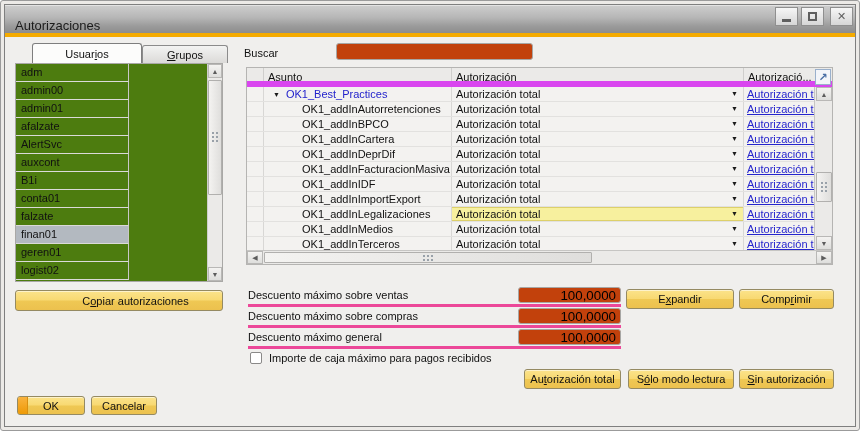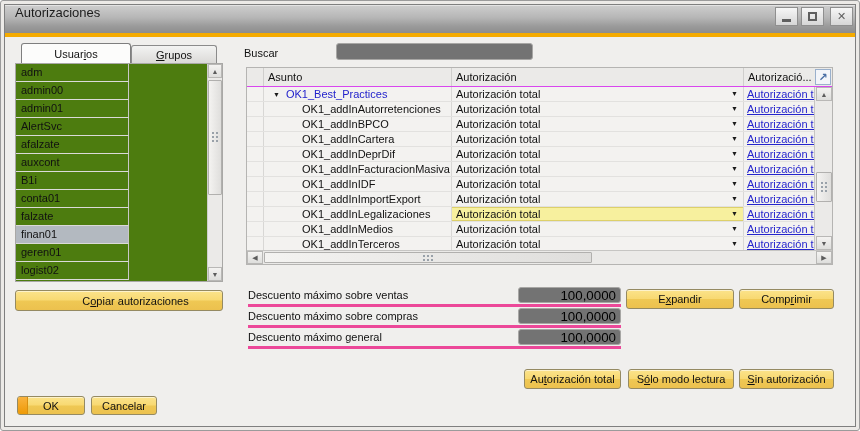--- a/index.html
+++ b/index.html
@@ -1,30 +1,30 @@
 <!DOCTYPE html>
 <html><head>
 <meta charset="utf-8">
 <style>
   html,body{margin:0;padding:0;background:#fff;}
   *{box-sizing:border-box;}
   body{font-family:"Liberation Sans","DejaVu Sans",sans-serif;font-size:11px;color:#111;}
   .frame{position:relative;width:860px;height:431px;background:#eceae7;border:1px solid #9b9b9b;border-radius:3px;padding:3px;}
   .win{position:relative;width:852px;height:423px;border:1px solid #7f7f7f;background:#f0efed;overflow:hidden;}
-  .titlebar{position:absolute;left:0;top:0;width:852px;height:28px;background:linear-gradient(180deg,#cecece 0%,#b6b6b6 45%,#9b9b9b 75%,#8d8d8d 100%);box-shadow:inset 0 1px 0 #e3e3e3;display:flex;align-items:flex-start;}
+  .titlebar{position:absolute;left:0;top:0;width:852px;height:28px;background:linear-gradient(180deg,#cecece 0%,#b6b6b6 45%,#9b9b9b 75%,#8d8d8d 100%);box-shadow:inset 0 1px 0 #e3e3e3;display:flex;align-items:flex-end;}
   .title{margin-left:10px;font-size:13px;color:#1b1b1b;}
   .winctl{position:absolute;right:4px;top:2px;display:flex;align-items:center;}
   .wbtn{width:23px;height:19px;background:linear-gradient(180deg,#f6f6f6,#d6d6d6);border:1px solid #8f8f8f;display:flex;align-items:center;justify-content:center;margin-left:3px;cursor:default;}
   .wbtn.close{margin-left:6px;}
   .g-min{width:9px;height:3px;background:#5f5f5f;margin-top:8px;}
   .g-max{width:9px;height:9px;border:2px solid #5f5f5f;}
   .g-close{font-size:11px;font-weight:700;color:#5f5f5f;line-height:1;}
   .goldbar{position:absolute;left:0;top:28px;width:852px;height:4px;}
   
-  .tab{position:absolute;display:flex;align-items:center;justify-content:center;border-radius:3px 3px 0 0;}
+  .tab{position:absolute;display:flex;align-items:center;justify-content:center;border-radius:3px 3px 0 0;margin-left:11px;}
   .tab.active{left:16px;top:38px;width:110px;height:20px;background:#fcfcfb;border:1px solid #7e7e7e;border-bottom:none;z-index:2;}
   .tab.inactive{left:126px;top:40px;width:86px;height:18px;background:linear-gradient(180deg,#f3f3f2,#dbdad8);border:1px solid #8b8b8b;border-bottom:none;}
   
   .ulist{position:absolute;left:10px;top:58px;width:208px;height:219px;background:#4d7c0f;border:1px solid #a9a8a6;overflow:hidden;}
   .ulrow{height:18px;position:relative;}
   .ulname{position:absolute;left:0;top:0;width:113px;height:18px;border-right:1px solid #c9c8c6;border-bottom:1px solid #dbdad8;padding:2px 0 0 5px;white-space:nowrap;overflow:hidden;}
   .ulname.sel{background:#b3b9c0;}
   .vsb{position:absolute;right:0;top:0;bottom:0;width:15px;background:#ebeae8;border-left:1px solid #cfcecc;}
   .sbtn{position:absolute;left:0;width:14px;height:14px;background:linear-gradient(180deg,#f4f3f1,#dededc);border:1px solid #b9b8b6;display:flex;align-items:center;justify-content:center;color:#5c5c5c;font-size:7px;line-height:1;}
   .thumb{position:absolute;background:linear-gradient(90deg,#f4f3f1,#dfdedc);border:1px solid #b1b0ae;border-radius:1px;display:flex;align-items:center;justify-content:center;}
@@ -32,25 +32,25 @@
   .grip-v::before{content:"";position:absolute;left:0;top:0;width:2px;height:2px;background:#99a1a9;box-shadow:4px 0 #99a1a9,0 4px #99a1a9,4px 4px #99a1a9,0 8px #99a1a9,4px 8px #99a1a9;}
   .grip-h{position:relative;width:11px;height:6px;}
   .grip-h::before{content:"";position:absolute;left:0;top:0;width:2px;height:2px;background:#99a1a9;box-shadow:4px 0 #99a1a9,8px 0 #99a1a9,0 4px #99a1a9,4px 4px #99a1a9,8px 4px #99a1a9;}
   
   .btn{position:absolute;display:flex;align-items:center;justify-content:center;background:linear-gradient(180deg,#fbe38b 0%,#f8d972 48%,#efc854 52%,#ecc14e 100%);border:1px solid #958a62;border-radius:3px;box-shadow:inset 0 1px 0 rgba(255,255,255,.55);color:#111;cursor:default;white-space:nowrap;}
   .btn u{text-decoration:underline;}
   .btn.okbtn{overflow:hidden;}
   .btn.okbtn::before{content:"";position:absolute;left:0;top:0;bottom:0;width:9px;background:linear-gradient(180deg,#f9b23e,#ee9a06);border-right:1px solid #d98f10;}
   
   .lbl{position:absolute;white-space:nowrap;}
-  .inp{position:absolute;background:#737373;border:1px solid #a7a6a4;border-radius:3px;}
+  .inp{position:absolute;background:#c2410c;border:1px solid #a7a6a4;border-radius:3px;}
   .inp.num{text-align:right;padding:1px 4px 0 0;}
   
   .tbl{position:absolute;left:241px;top:62px;width:587px;height:198px;background:#f3f2f0;border:1px solid #b5b4b2;}
-  .thead{position:absolute;left:0;top:0;right:0;height:19px;background:#ebeae8;border-bottom:1px solid #d946ef;display:flex;}
+  .thead{position:absolute;left:0;top:0;right:0;height:19px;background:#ebeae8;border-bottom:6px solid #d946ef;display:flex;}
   .th{padding:3px 0 0 4px;border-right:1px solid #cfcecc;white-space:nowrap;overflow:hidden;}
   .tbody{position:absolute;left:0;top:19px;width:569px;}
   .trow{height:15px;display:flex;border-bottom:1px solid #e2e1df;}
   .tc{display:flex;align-items:center;border-right:1px solid #d8d7d5;white-space:nowrap;overflow:hidden;}
   .w0{width:17px;}.w1{width:188px;}.w2{width:292px;position:relative;}.w3{width:72px;border-right:none;}
   .tri{font-size:7px;margin-left:9px;color:#1a1a1a;}
   .subj.parent{color:#2323cc;margin-left:6px;}
   .subj.child{margin-left:38px;}
   .authval{margin-left:4px;}
   .dd{position:absolute;right:5px;top:3px;font-size:7px;color:#1a1a1a;}
@@ -100,24 +100,24 @@
           <div class="ulrow">
             <div class="ulname">adm</div>
           </div>
           <div class="ulrow">
             <div class="ulname">admin00</div>
           </div>
           <div class="ulrow">
             <div class="ulname">admin01</div>
           </div>
           <div class="ulrow">
+            <div class="ulname">afalzate</div>
+          </div>
+          <div class="ulrow">
             <div class="ulname">AlertSvc</div>
-          </div>
-          <div class="ulrow">
-            <div class="ulname">afalzate</div>
           </div>
           <div class="ulrow">
             <div class="ulname">auxcont</div>
           </div>
           <div class="ulrow">
             <div class="ulname">B1i</div>
           </div>
           <div class="ulrow">
             <div class="ulname">conta01</div>
           </div>
@@ -324,20 +324,24 @@
     </div>
     <div class="frow" style="top:302px;">
       <span class="flabel">Descuento máximo sobre compras</span>
       <input class="inp num" value="100,0000" style="">
     </div>
     <div class="frow" style="top:323px;">
       <span class="flabel">Descuento máximo general</span>
       <input class="inp num" value="100,0000" style="">
     </div>
 
+    <div class="cbrow">
+      <span class="cb"></span>
+      <span>Importe de caja máximo para pagos recibidos</span>
+    </div>
 
     <div class="btn" style="left:621px;top:284px;width:108px;height:20px;">E<u>x</u>pandir</div>
     <div class="btn" style="left:734px;top:284px;width:95px;height:20px;">Comp<u>r</u>imir</div>
     <div class="btn" style="left:519px;top:364px;width:97px;height:20px;">Au<u>t</u>orización total</div>
     <div class="btn" style="left:623px;top:364px;width:106px;height:20px;">S<u>ó</u>lo modo lectura</div>
     <div class="btn" style="left:734px;top:364px;width:95px;height:20px;"><u>S</u>in autorización</div>
 
     <div class="btn okbtn" style="left:12px;top:391px;width:68px;height:19px;">
         <span>OK</span>
       </div>

